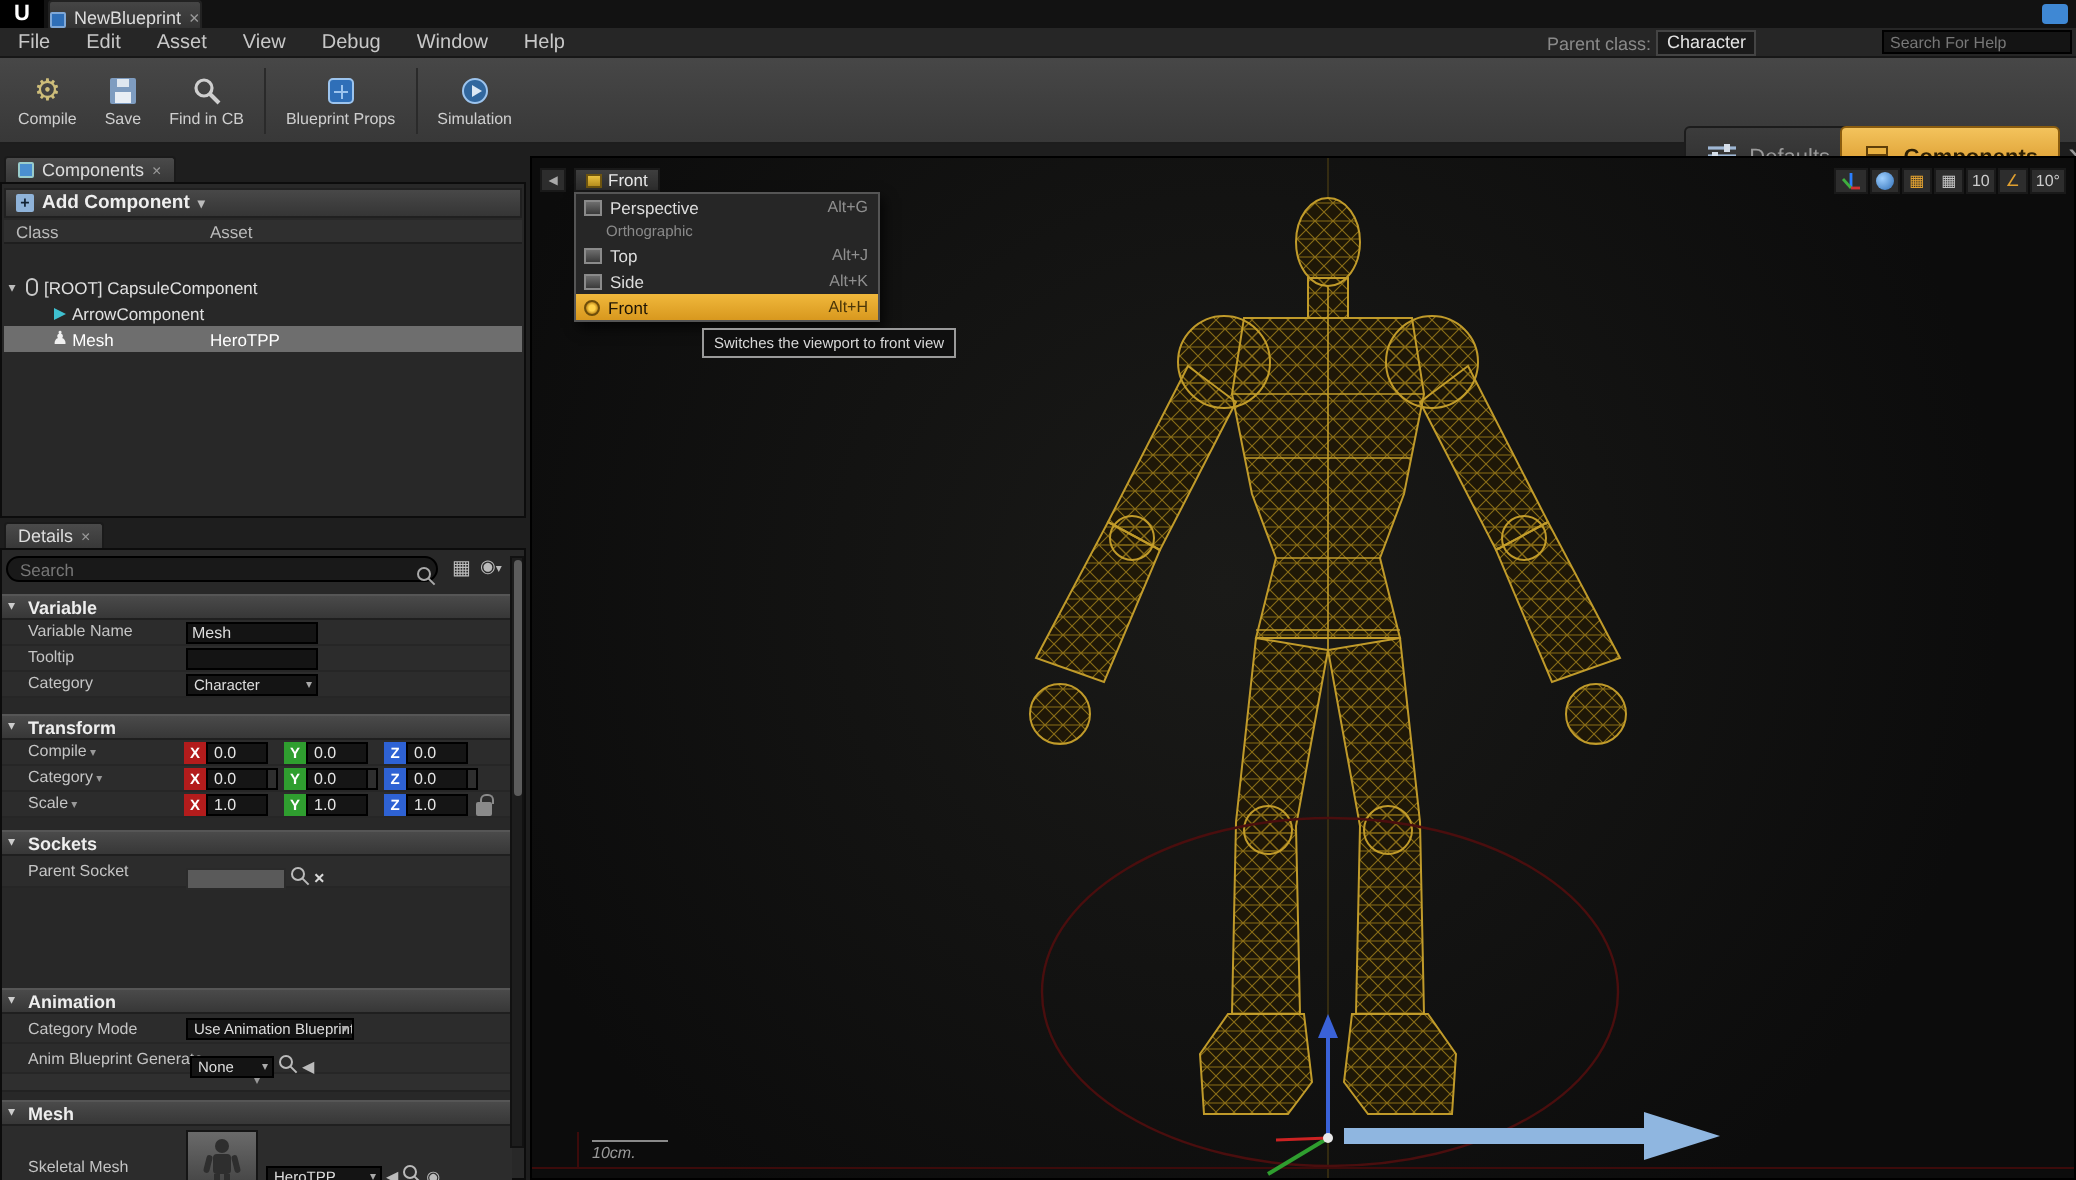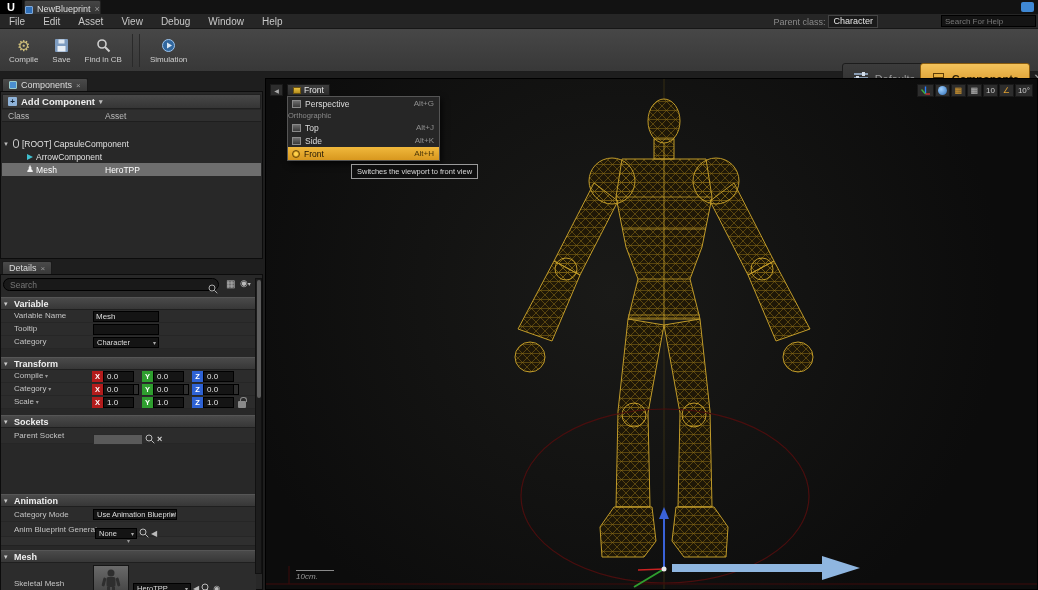--- a/index.html
+++ b/index.html
@@ -95,21 +95,21 @@
   #vp-collapse{left:4px;top:5px;width:13px;height:12px;background:#2d2d2d;border:1px solid #191919;color:#aaa;font-size:6px;display:flex;align-items:center;justify-content:center}
   #vp-viewbtn{left:21px;top:5px;height:12px;background:linear-gradient(#3e3e3e,#2d2d2d);border:1px solid #191919;display:flex;align-items:center;gap:3px;padding:0 5px;font-size:8.5px;color:#e8e8e8}
   .gridico{width:8px;height:7px;background:linear-gradient(#e8c040,#b8901f);border:1px solid #6e5510;display:inline-block}
   #vp-menu{left:21px;top:17px;width:153px;background:#262626;border:1px solid #555;box-shadow:2px 3px 6px rgba(0,0,0,.7)}
   .vmi{height:13px;display:flex;align-items:center;gap:4px;padding:0 4px;font-size:8.5px;color:#ddd;position:relative}
   .vmi .sc{position:absolute;right:5px;font-size:8px;color:#8f8f8f}
   .vmi.sel{background:linear-gradient(#f0b83c,#d8981e);color:#1d1405}
   .vmi.sel .sc{color:#4a3608}
   .mico{width:9px;height:8px;background:linear-gradient(#6e6e6e,#3a3a3a);border:1px solid #8a8a8a;display:inline-block}
   .radio-on{width:8px;height:8px;border-radius:50%;border:1px solid #6e4e0a;background:radial-gradient(circle,#ffd24a 0 35%,#b87f14 75%);display:inline-block}
-  .vsec{height:11px;font-size:7.5px;color:#8a8a8a;line-height:11px}
+  .vsec{height:11px;font-size:7.5px;color:#8a8a8a;padding-left:15px;line-height:11px}
   #vp-tooltip{left:85px;top:85px;background:#0f0f0f;border:1px solid #9a9a9a;color:#d8d8d8;font-size:7.5px;padding:2px 5px;white-space:nowrap}
   #vp-scale{left:30px;top:491px;border-top:1px solid #8a8a8a;width:38px;color:#999;font-size:8px;padding-top:1px;font-style:italic}
 </style>
 </head>
 <body>
 
 <div id="app">
 
   <div id="titlebar" class="abs">
     <div id="ulogo" class="abs">U</div>
@@ -157,20 +157,29 @@
       <div class="tbtn">
         <span class="ic">
           <svg width="15" height="15">
               <circle cx="6" cy="6" r="4" fill="none" stroke="#cfcfcf" stroke-width="1.6"></circle>
               <line x1="9" y1="9" x2="13.5" y2="13.5" stroke="#cfcfcf" stroke-width="2"></line>
             </svg>
         </span>
         <span class="lab">Find in CB</span>
       </div>
       <div class="tsep"></div>
+      <div class="tbtn">
+        <span class="ic">
+          <svg width="15" height="15">
+              <rect x="1.5" y="1.5" width="12" height="12" rx="2" fill="#2f6fb8" stroke="#9cc4ee"></rect>
+              <path d="M4 8h7M8 4.5v7" stroke="#9cc4ee" stroke-width="1"></path>
+            </svg>
+        </span>
+        <span class="lab">Blueprint Props</span>
+      </div>
       <div class="tsep"></div>
       <div class="tbtn">
         <span class="ic">
           <svg width="15" height="15">
               <circle cx="7.5" cy="7.5" r="6" fill="#31679e" stroke="#9cc4ee"></circle>
               <polygon points="6,4.5 11,7.5 6,10.5" fill="#dce8f4"></polygon>
             </svg>
         </span>
         <span class="lab">Simulation</span>
       </div>

